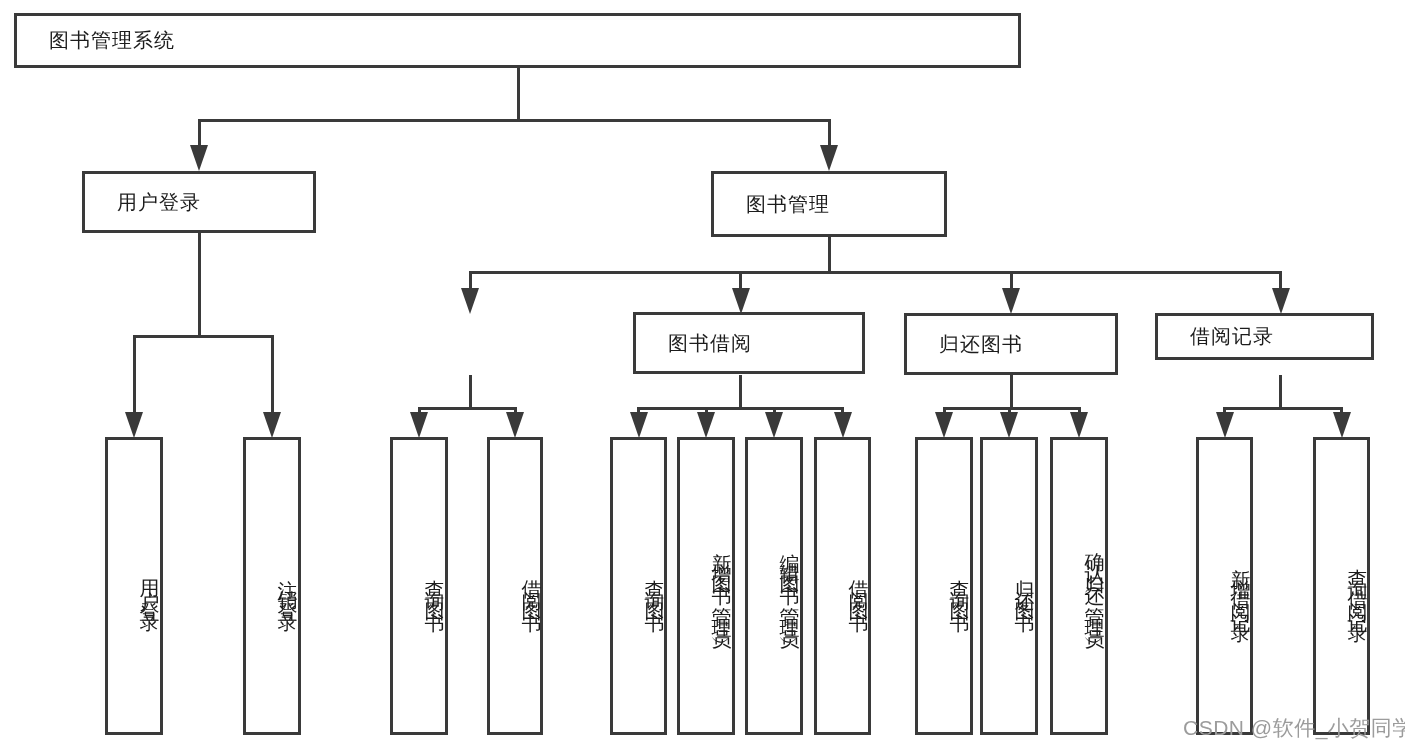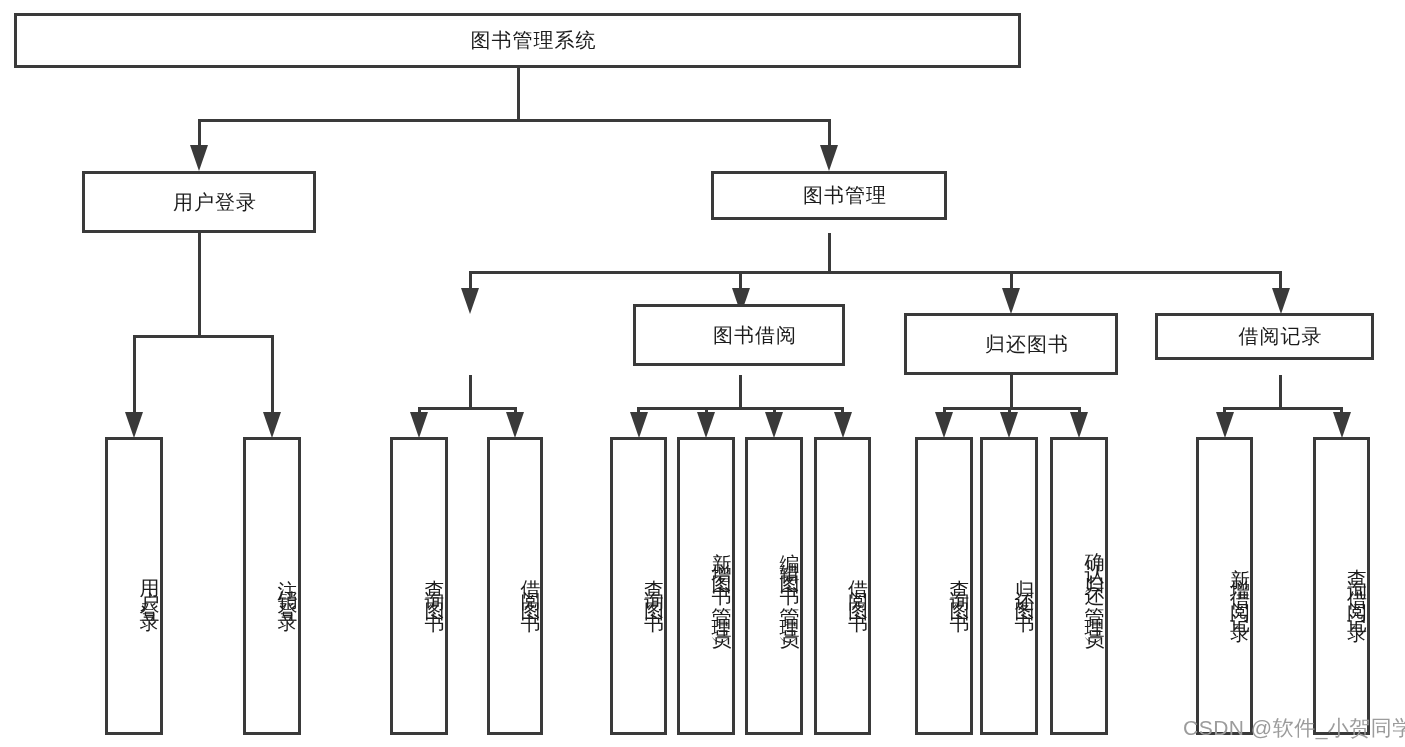--- a/index.html
+++ b/index.html
@@ -22,21 +22,20 @@
     border-top: 26px solid #3a3a3a;
   }
   
   .box {
     position: absolute;
     box-sizing: border-box;
     background: #ffffff;
     border: 3px solid #3a3a3a;
     display: flex;
     align-items: center;
-    justify-content: center;
     font-size: 20px;
     color: #1c1c1c;
     letter-spacing: 1px;
     white-space: nowrap;
     padding-left: 32px;
   }
   .vbox { white-space: normal; }
   .vbox .vtext {
     writing-mode: vertical-rl;
     text-orientation: mixed;
@@ -120,25 +119,25 @@
   <div class="ah" style="left:1215.5px;top:412px"></div>
   <div class="ah" style="left:1332.5px;top:412px"></div>
 
   <div class="box" style="left:14px;top:13px;width:1007px;height:55px">
     <span>图书管理系统</span>
   </div>
 
   <div class="box" style="left:82px;top:171px;width:234px;height:62px">
     <span>用户登录</span>
   </div>
-  <div class="box" style="left:711px;top:171px;width:236px;height:49px">
+  <div class="box" style="left:711px;top:171px;width:236px;height:66px">
     <span>图书管理</span>
   </div>
 
-  <div class="box" style="left:633px;top:304px;width:212px;height:62px">
+  <div class="box" style="left:633px;top:312px;width:232px;height:62px">
     <span>图书借阅</span>
   </div>
   <div class="box" style="left:904px;top:313px;width:214px;height:62px">
     <span>归还图书</span>
   </div>
   <div class="box" style="left:1155px;top:313px;width:219px;height:47px">
     <span>借阅记录</span>
   </div>
 
   <div class="box vbox" style="left:105px;top:437px;width:58px;height:298px">

